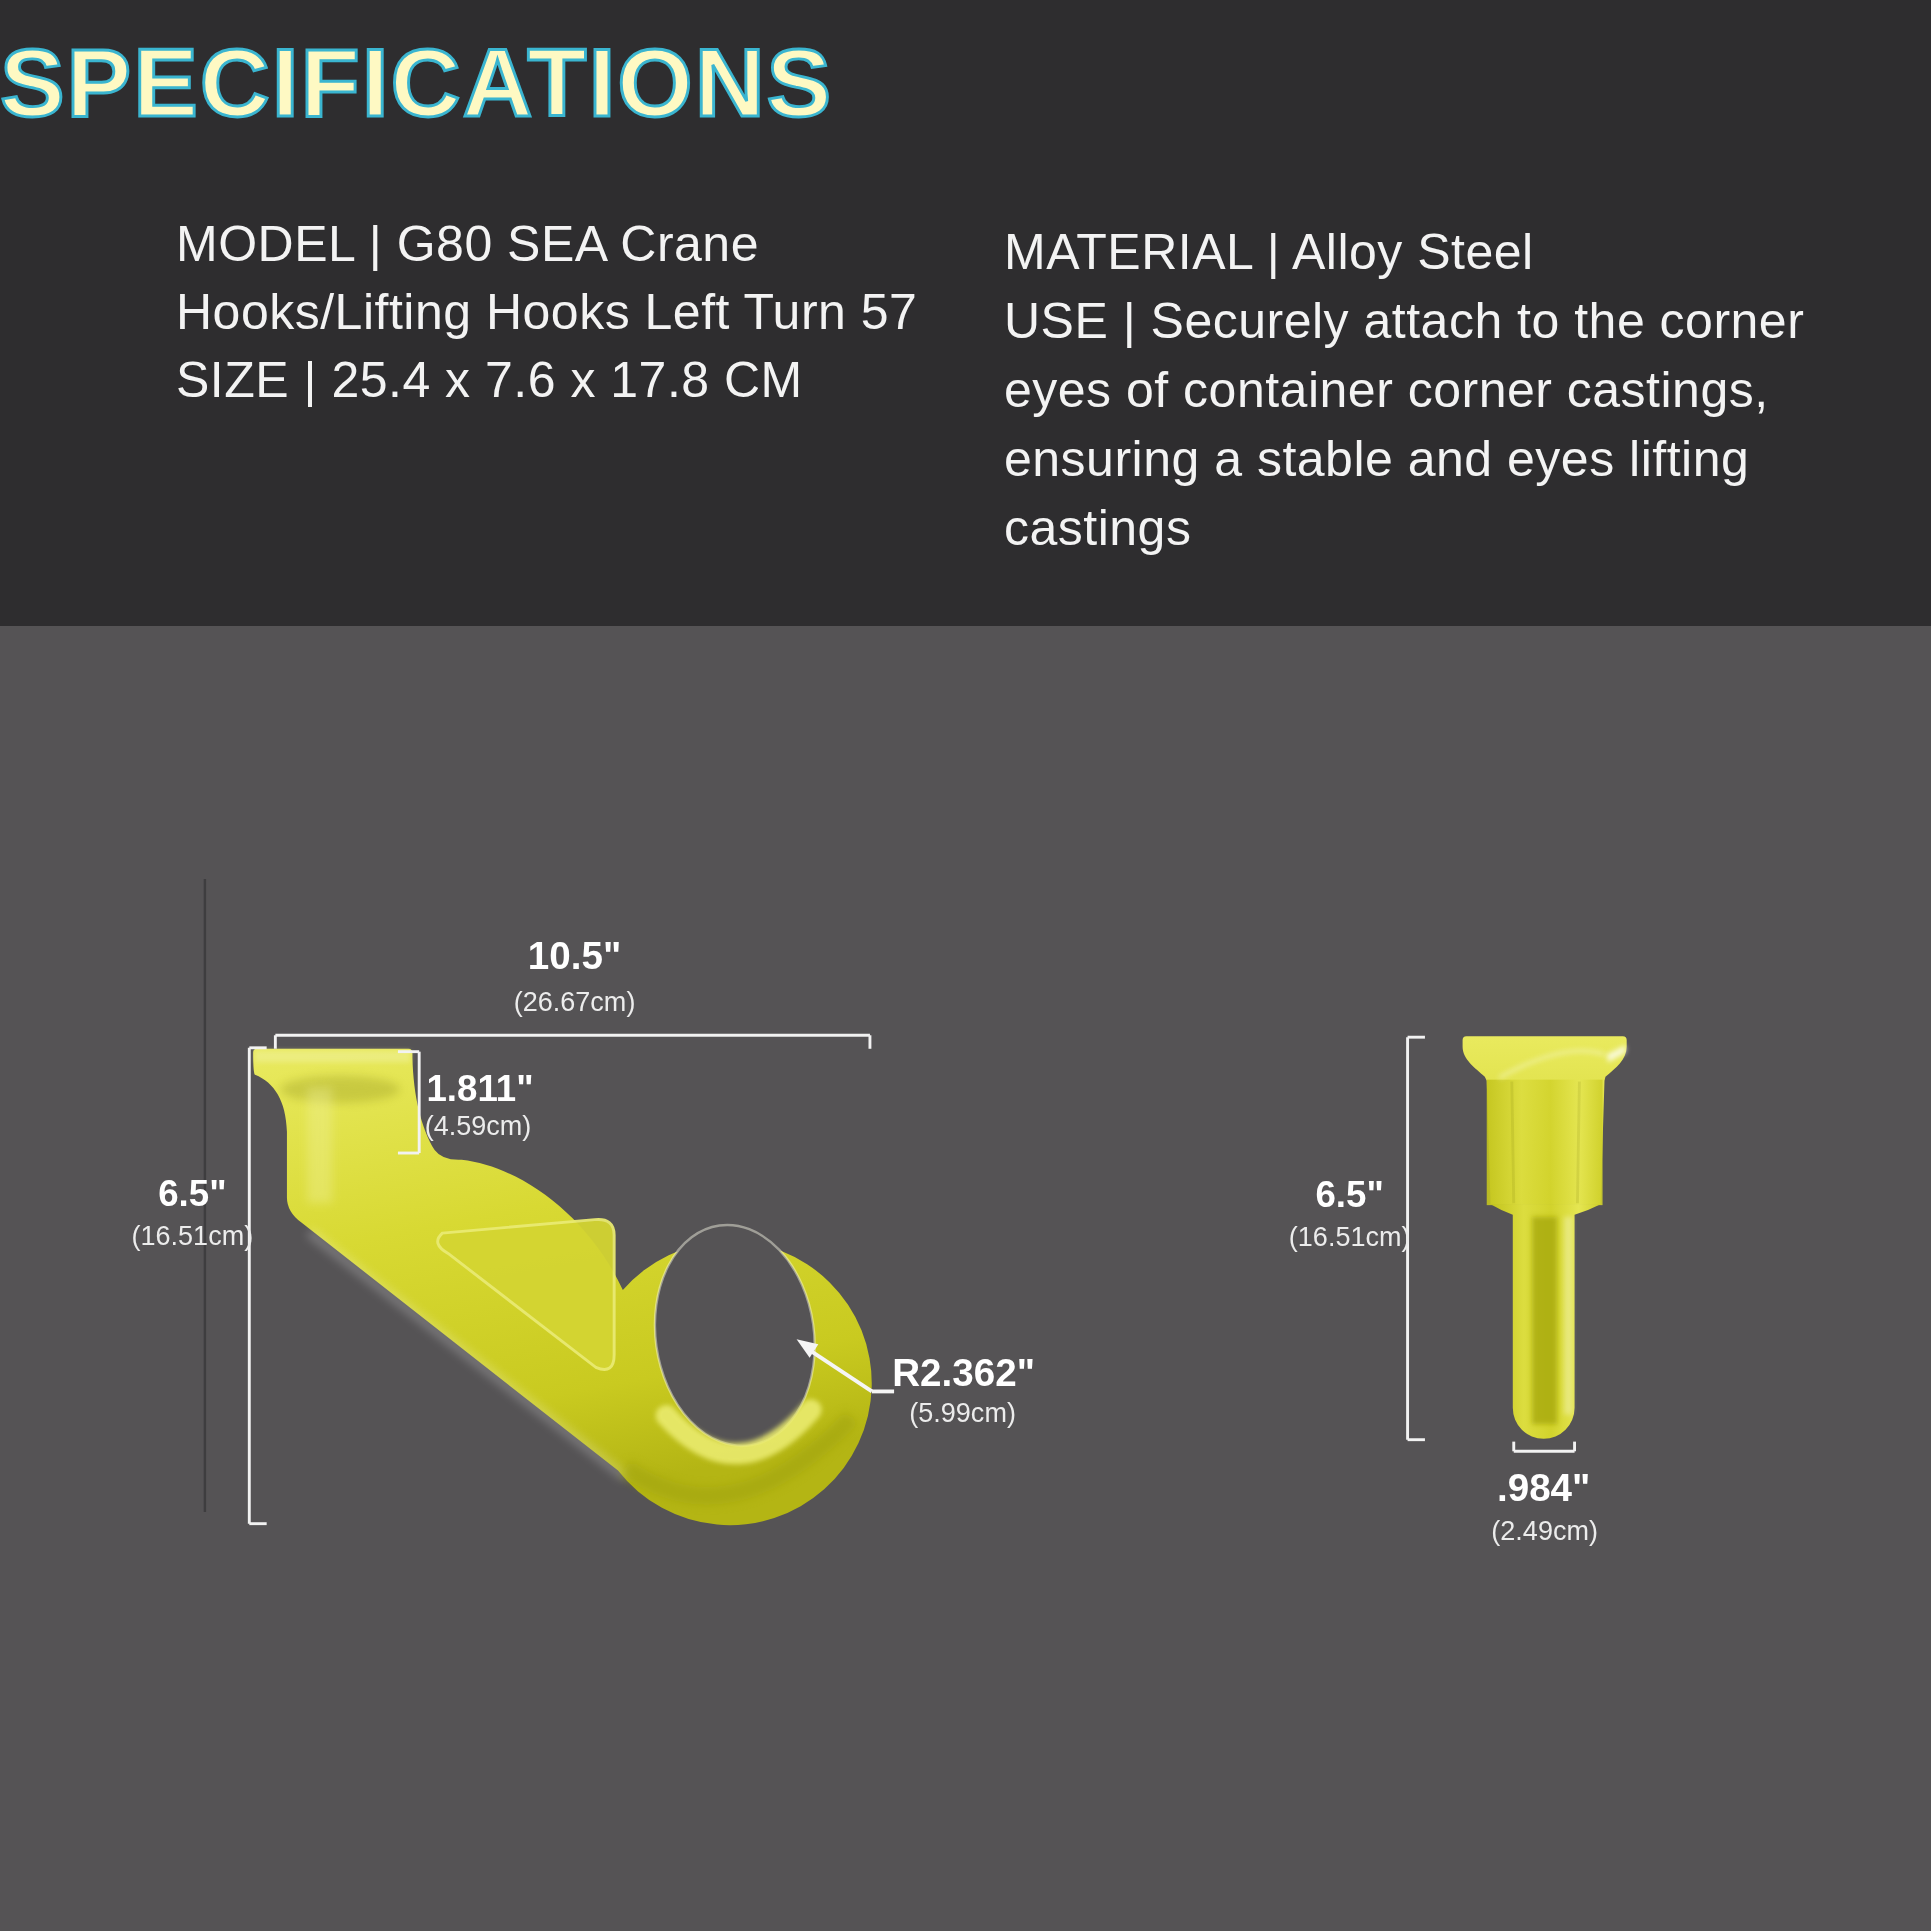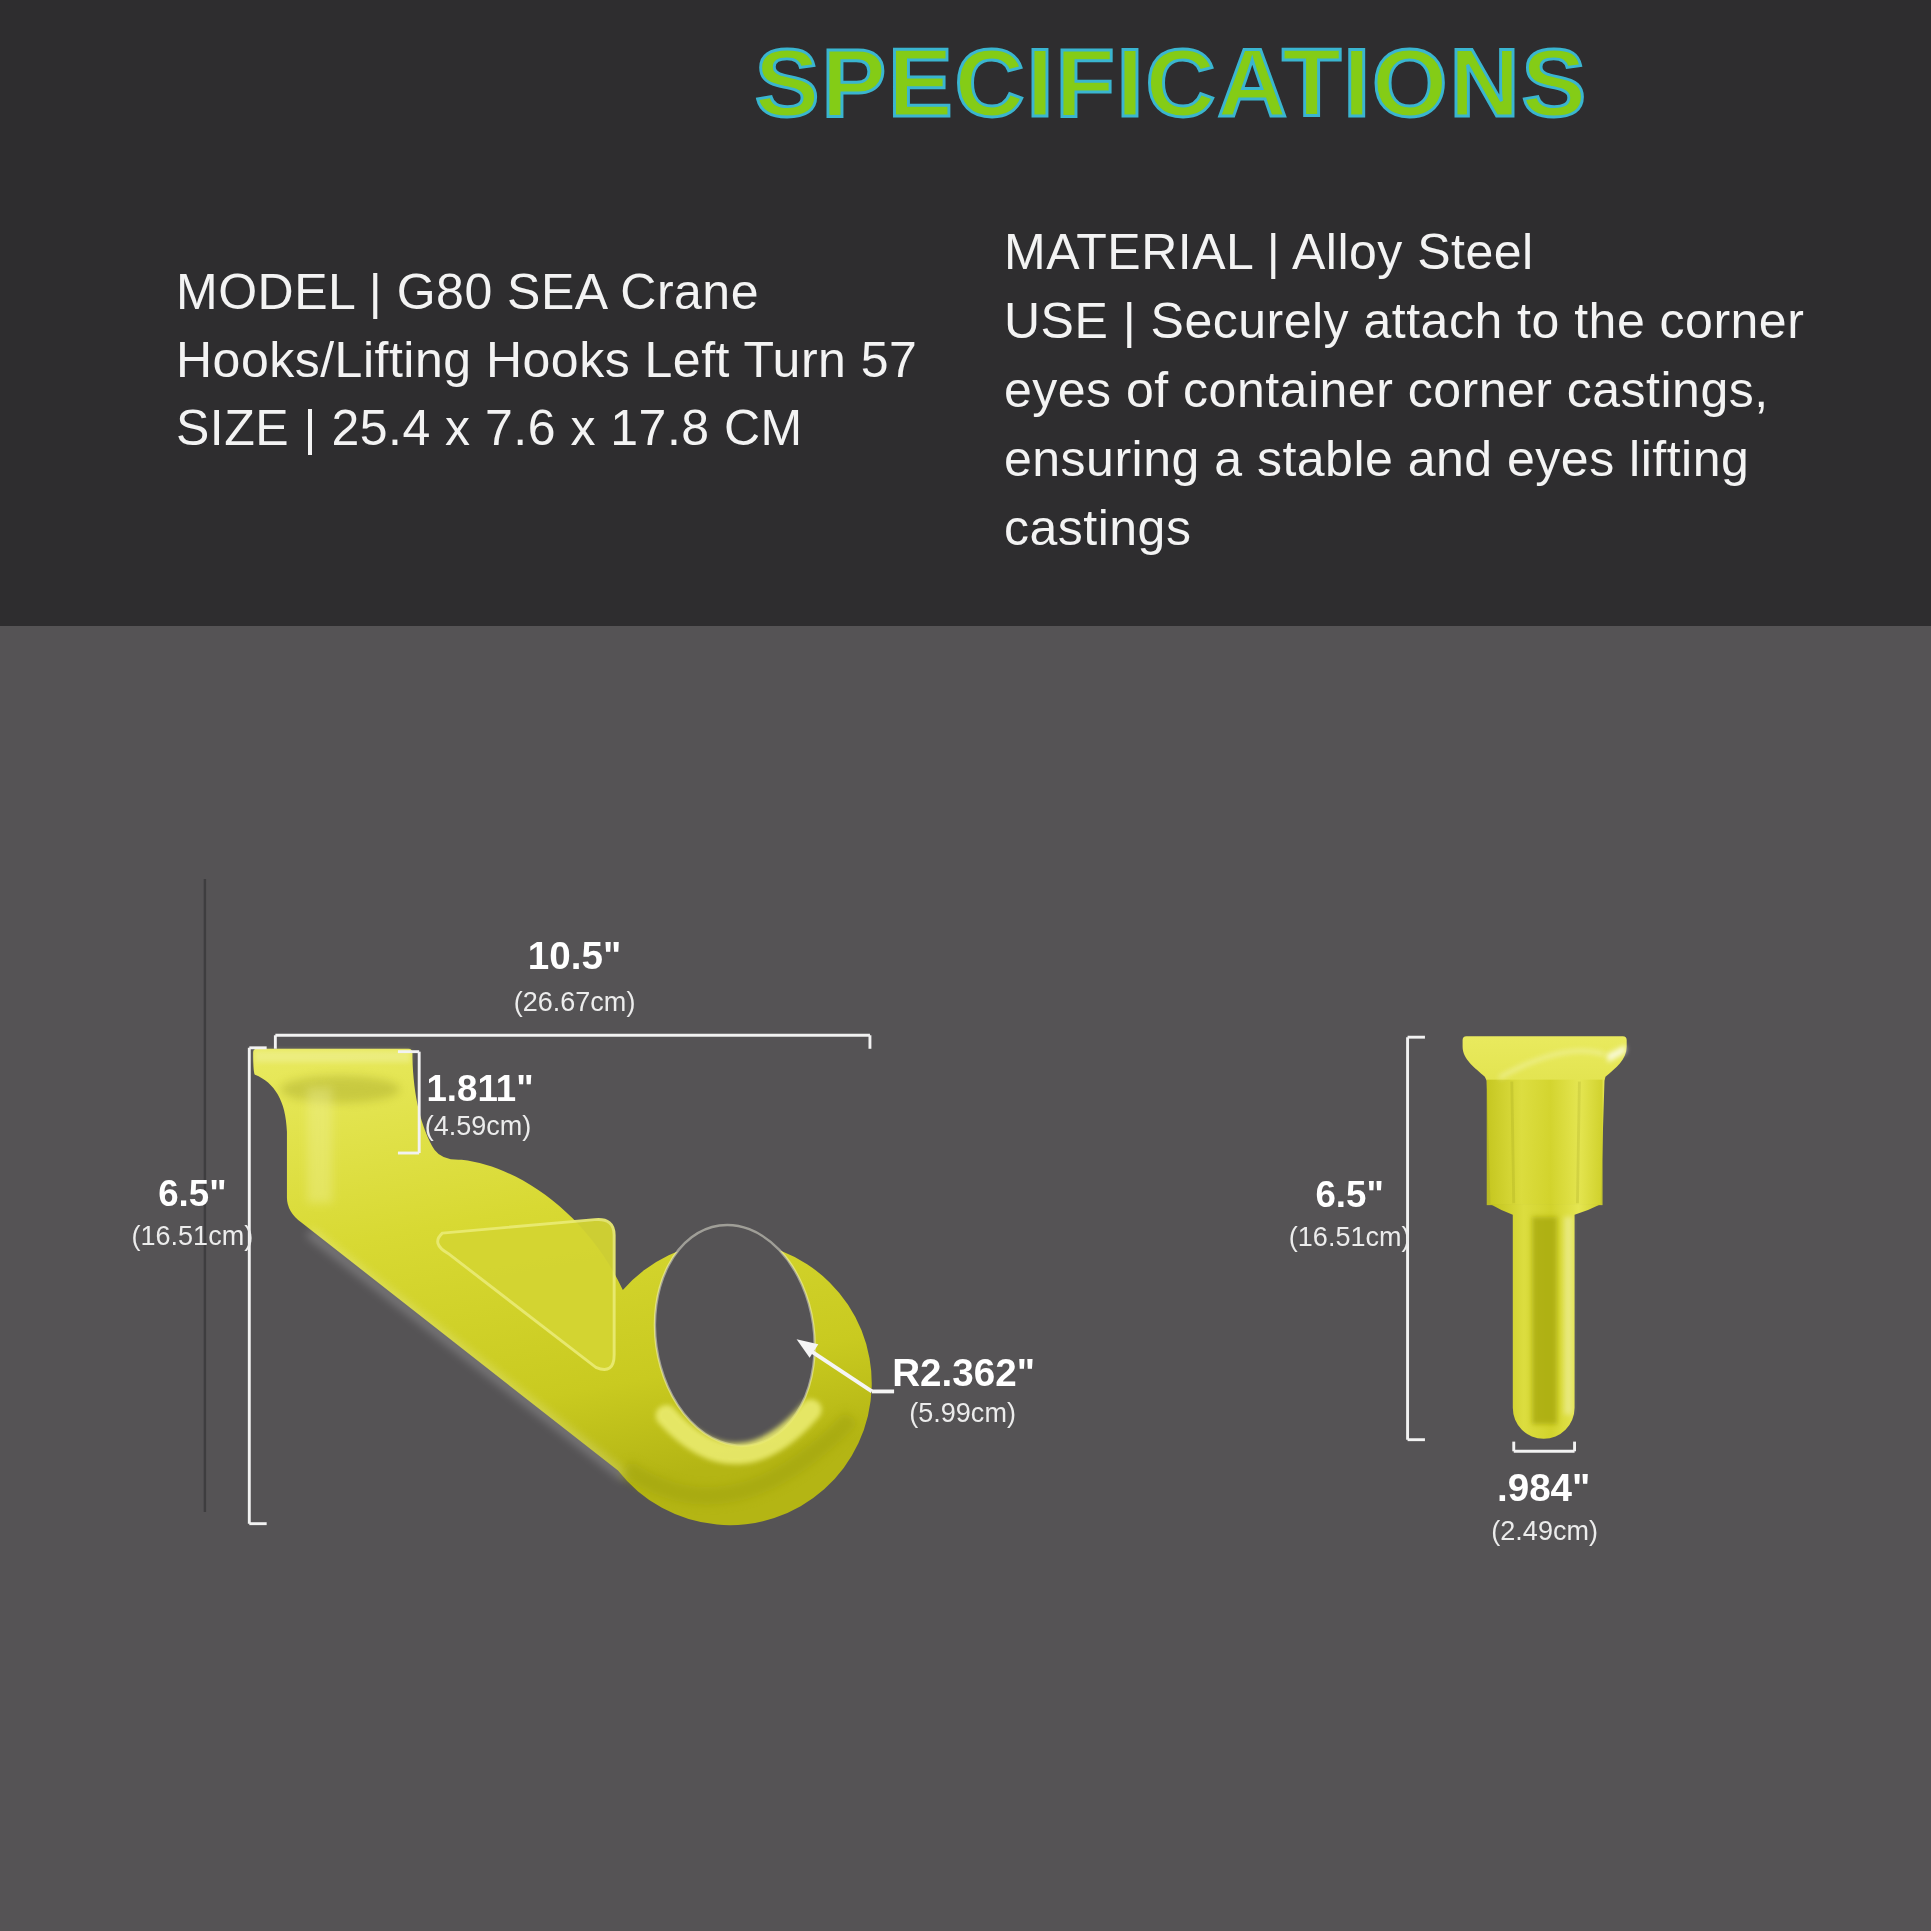--- a/index.html
+++ b/index.html
@@ -1,24 +1,24 @@
 <!DOCTYPE html>
 <html><head>
 <meta charset="utf-8">
 <style>
   html,body{margin:0;padding:0;background:#555355;}
   .page{position:relative;width:1931px;height:1931px;overflow:hidden;
         font-family:"Liberation Sans", sans-serif;background:#555355;}
   .hdr{position:absolute;left:0;top:0;width:1931px;height:626px;background:#2e2d2f;}
-  .title{position:absolute;left:0;top:27px;width:1588px;text-align:right;
-         font-size:97px;font-weight:800;letter-spacing:1.9px;color:#84cc16;
+  .title{position:absolute;left:0;top:27px;width:1588px;text-align:left;
+         font-size:97px;font-weight:800;letter-spacing:1.9px;color:#fef9c3;
          -webkit-text-stroke:2.9px #3ab5d0;}
   .speccol{position:absolute;top:210px;font-size:50px;line-height:68px;
            font-weight:400;color:#f3f3f3;letter-spacing:0.5px;white-space:nowrap;}
-  .speccol.left{left:176px;margin-top:48px;}
+  .speccol.left{left:176px;}
   .speccol.right{left:1004px;line-height:69px;margin-top:8px;}
   .draw{position:absolute;left:0;top:626px;width:1931px;height:1305px;}
   svg text{font-family:"Liberation Sans", sans-serif;}
   .dim-in{font-size:40px;font-weight:700;fill:#ffffff;}
   .dim-in-sm{font-size:38px;font-weight:700;fill:#ffffff;}
   .dim-cm{font-size:28px;font-weight:400;fill:#ececec;}
 </style>
 </head>
 <body>
 

